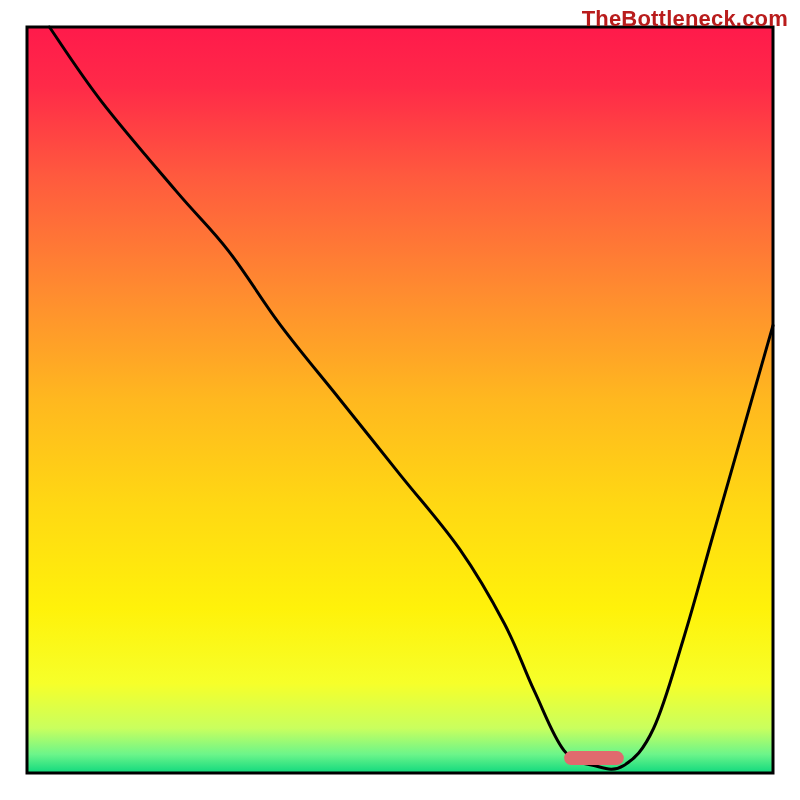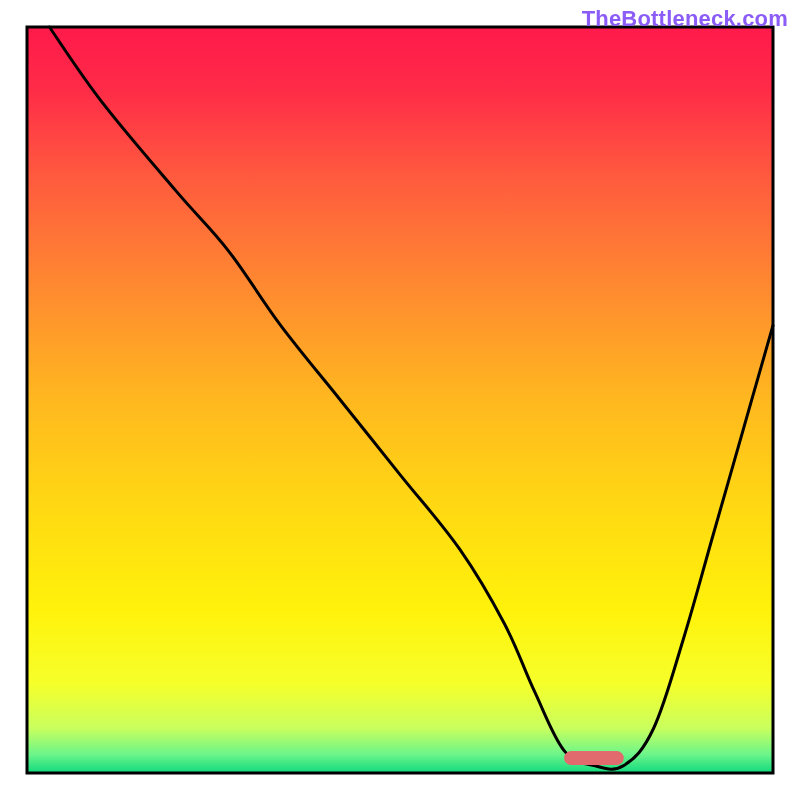--- a/index.html
+++ b/index.html
@@ -14,21 +14,21 @@
     position: relative;
     width: 800px;
     height: 800px;
   }
   .watermark {
     position: absolute;
     top: 6px;
     right: 12px;
     font-size: 22px;
     font-weight: bold;
-    color: #8b5cf6;
+    color: #b91c1c;
     letter-spacing: 0.2px;
     user-select: none;
   }
   svg { display: block; }
 </style>
 </head>
 <body>
 
 <div class="chart-wrap">
   <div class="watermark">TheBottleneck.com</div>

